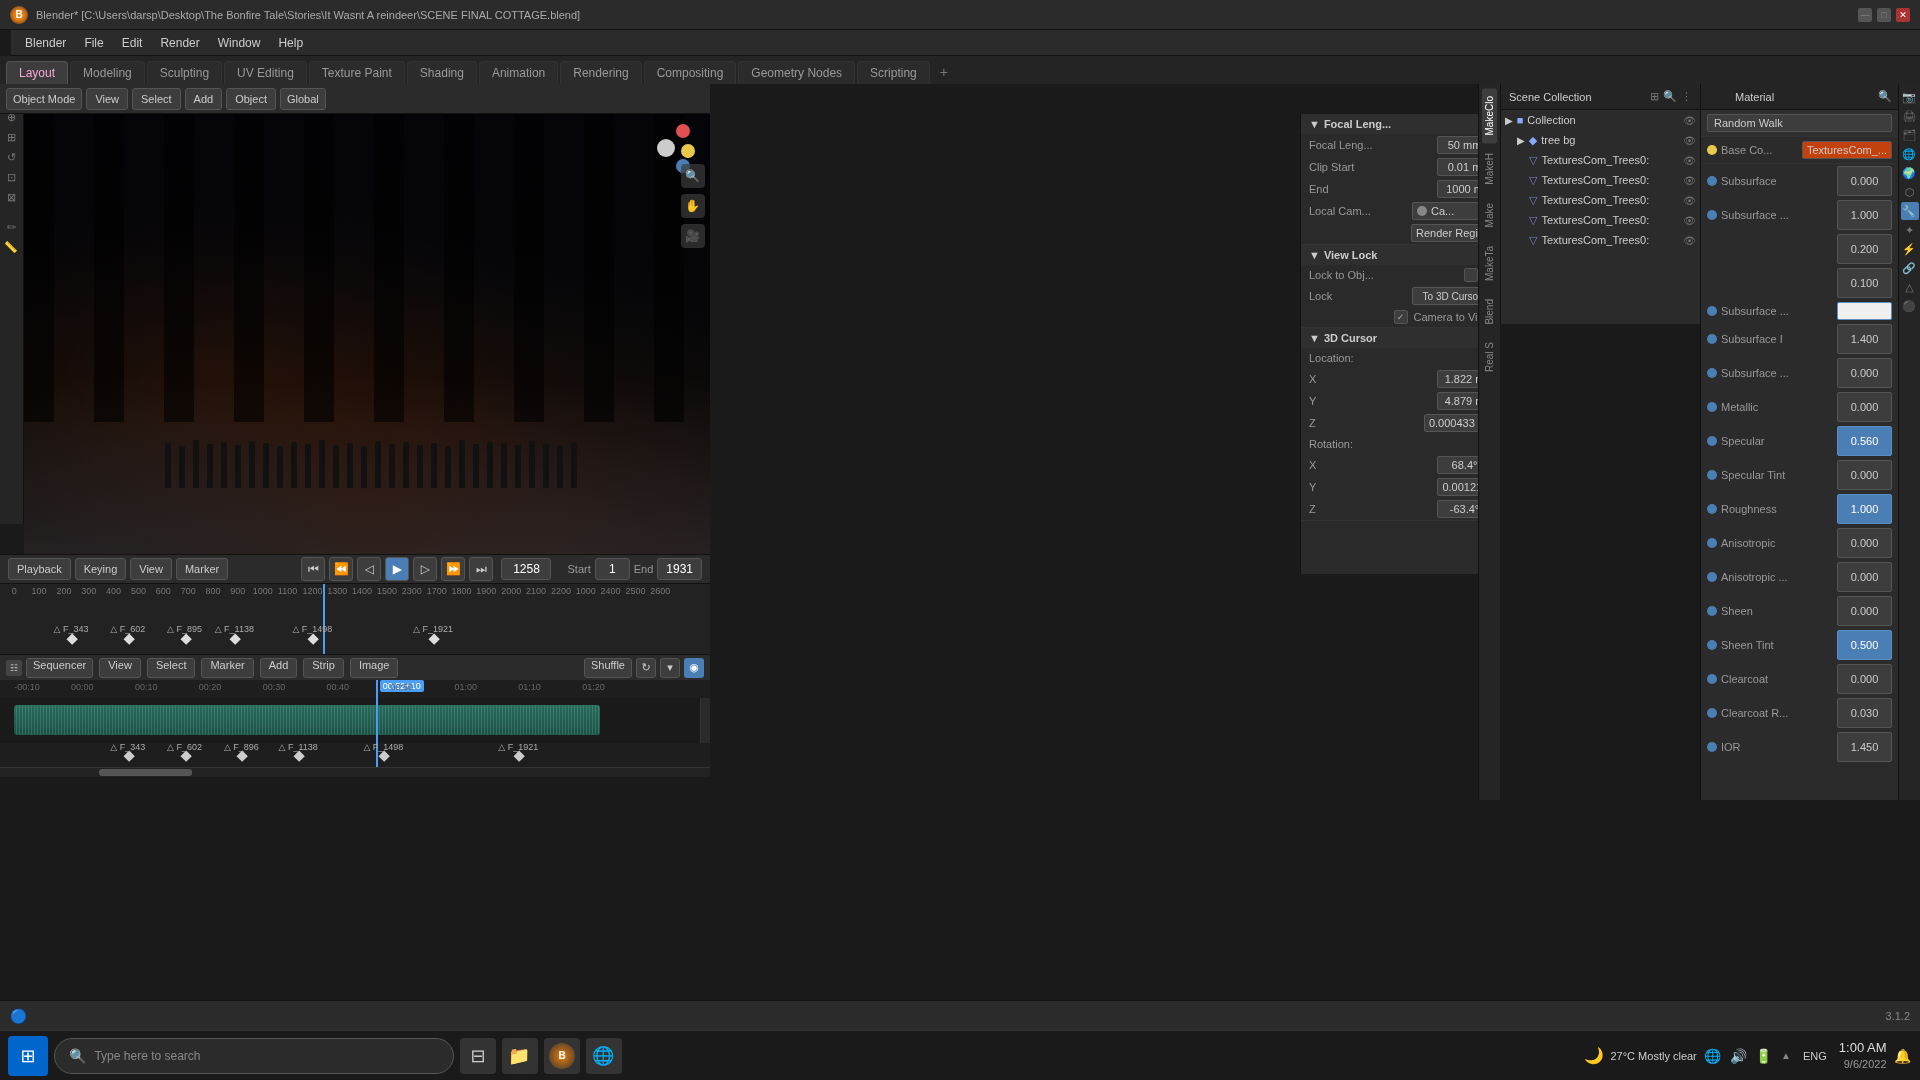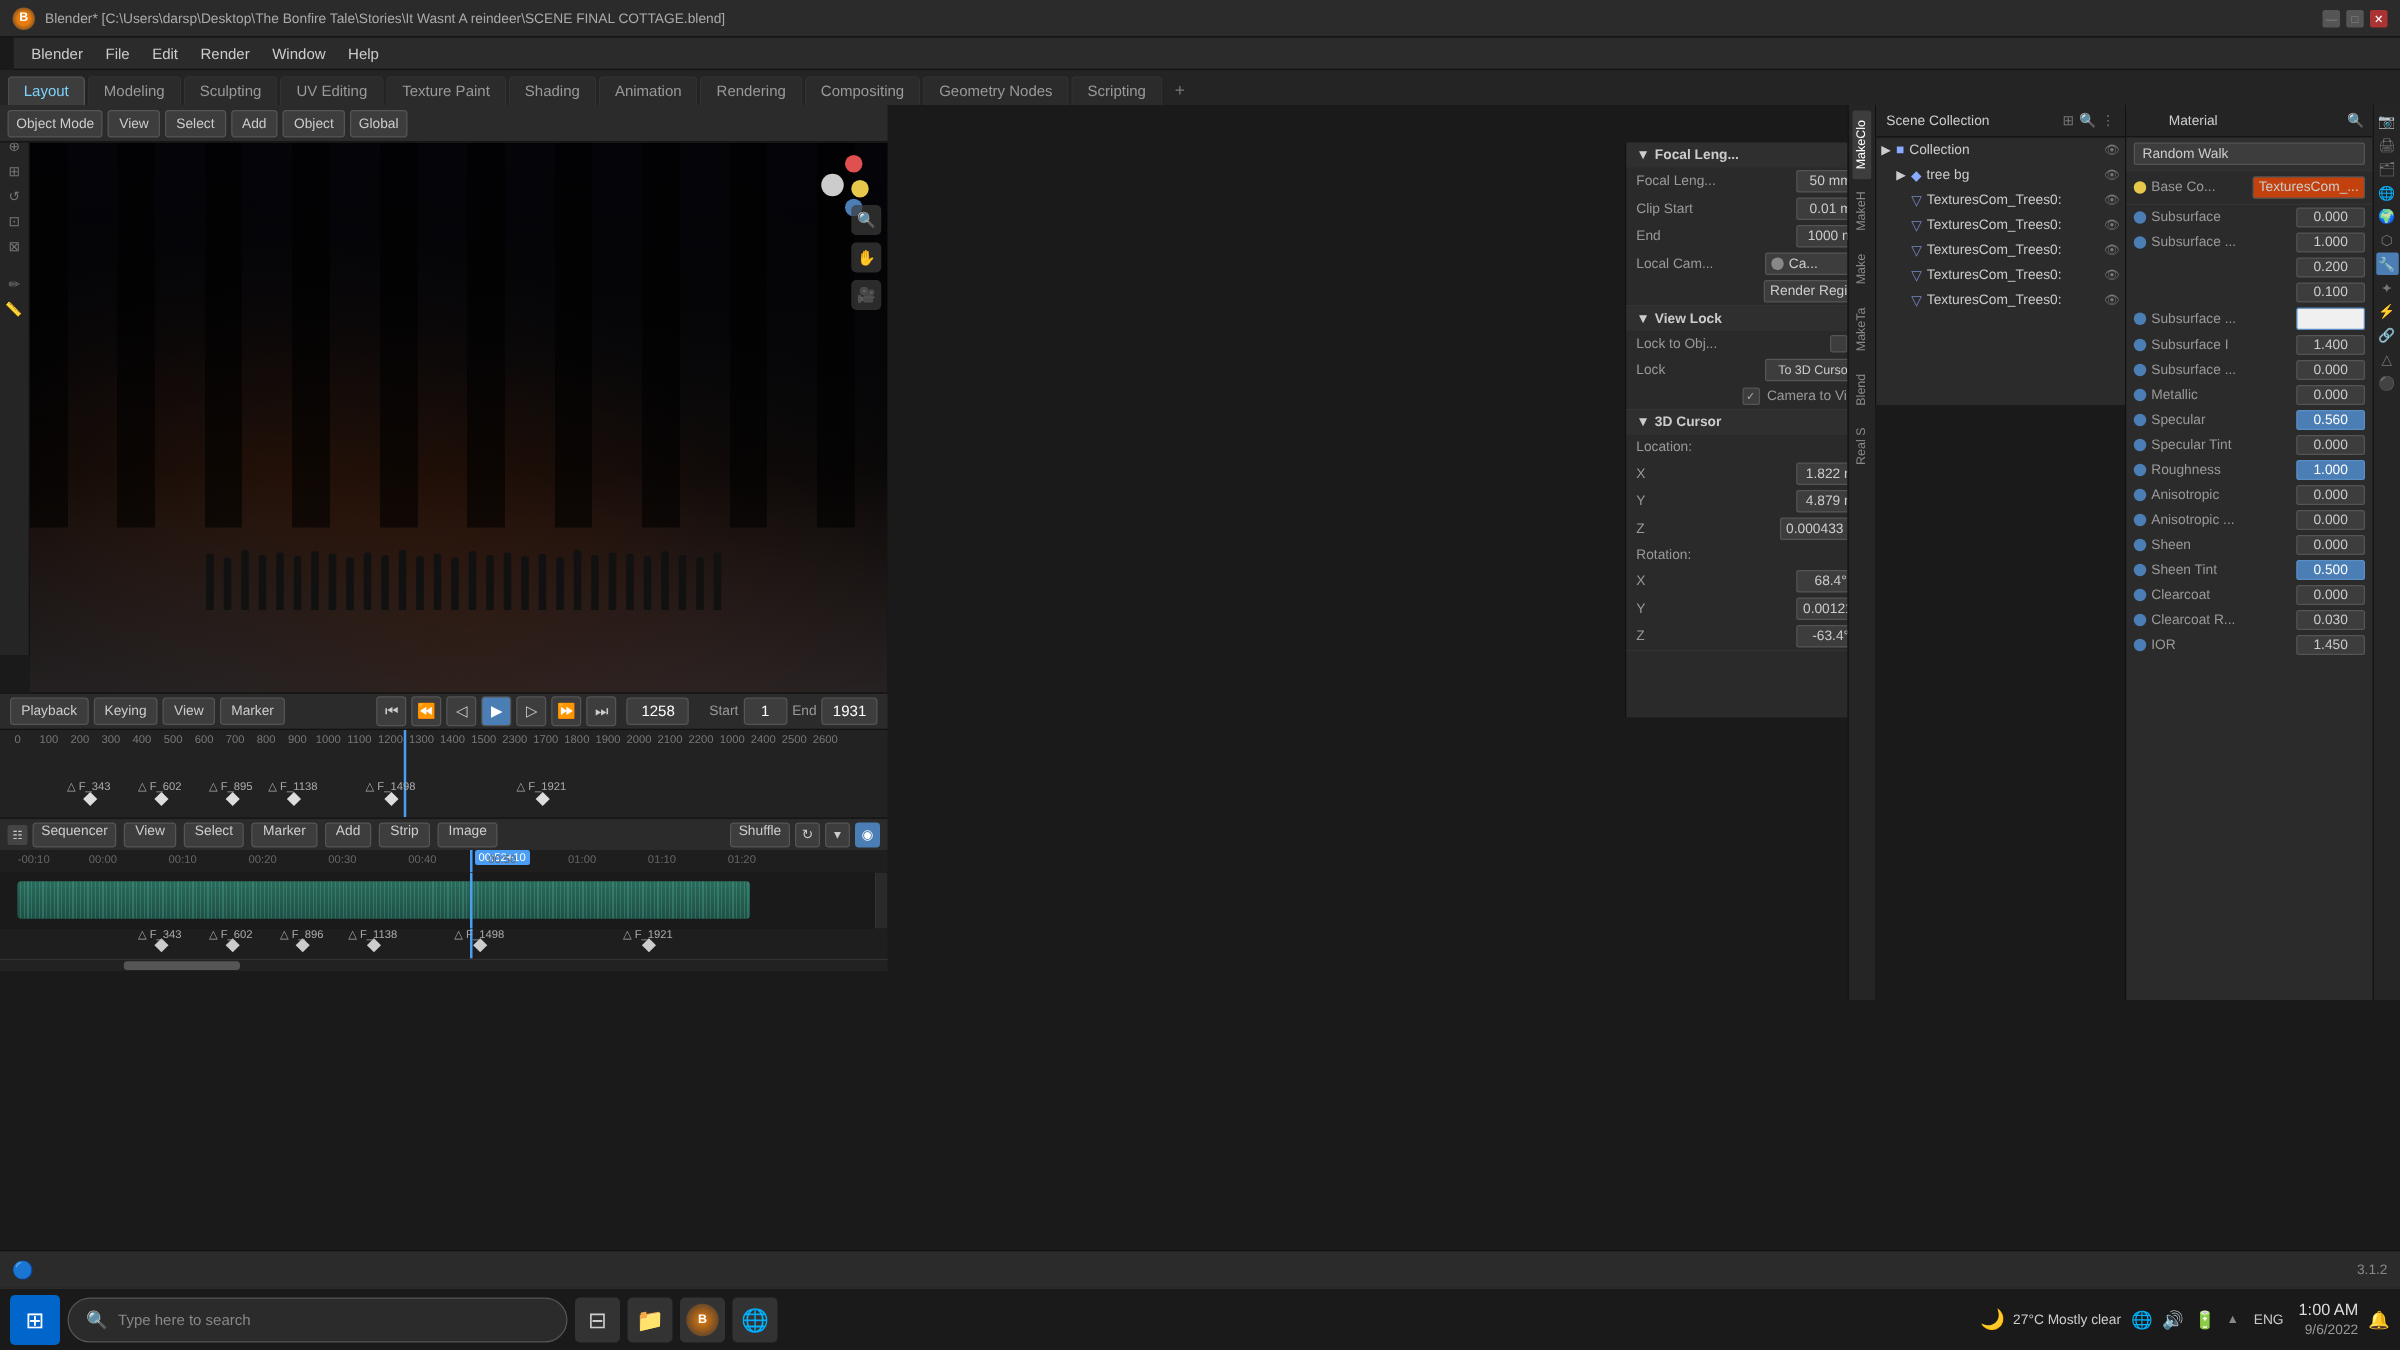--- a/index.html
+++ b/index.html
@@ -91,21 +91,21 @@
     .ws-tab {
       padding: 4px 12px;
       cursor: pointer;
       border-radius: 4px 4px 0 0;
       font-size: 12px;
       background: #2b2b2b;
       color: #999;
       border: 1px solid #333;
       border-bottom: none;
     }
-    .ws-tab.active { background: #3d3d3d; color: #7dd3fc; border-color: #555; }
+    .ws-tab.active { background: #3d3d3d; color: #f9a8d4; border-color: #555; }
     .ws-tab-add {
       padding: 4px 8px;
       cursor: pointer;
       color: #777;
       font-size: 14px;
       background: none;
       border: none;
     }
 
     
@@ -254,21 +254,21 @@
     .eye-icon { margin-left: auto; color: #777; font-size: 10px; }
     .mat-prop-row {
       display: flex;
       align-items: center;
       padding: 2px 6px;
       min-height: 20px;
       gap: 4px;
     }
     .mat-prop-label { font-size: 11px; color: #999; flex: 1; }
     .mat-prop-val {
-      height: 16px;
+      height: 30px;
       background: #4a7eb5;
       border: 1px solid #5a8ec5;
       border-radius: 2px;
       color: #fff;
       font-size: 11px;
       padding: 0 4px;
       text-align: center;
       min-width: 55px;
       display: flex; align-items: center; justify-content: center;
     }

